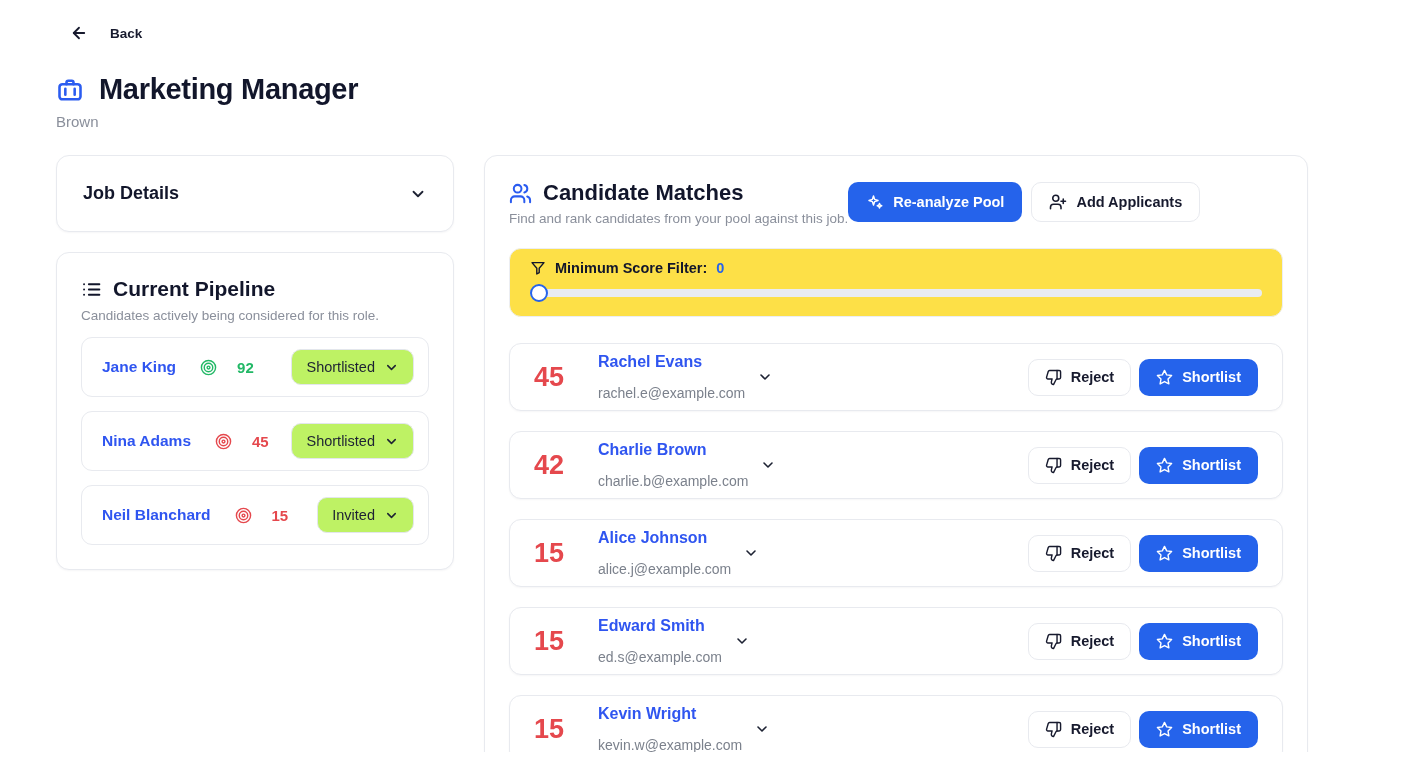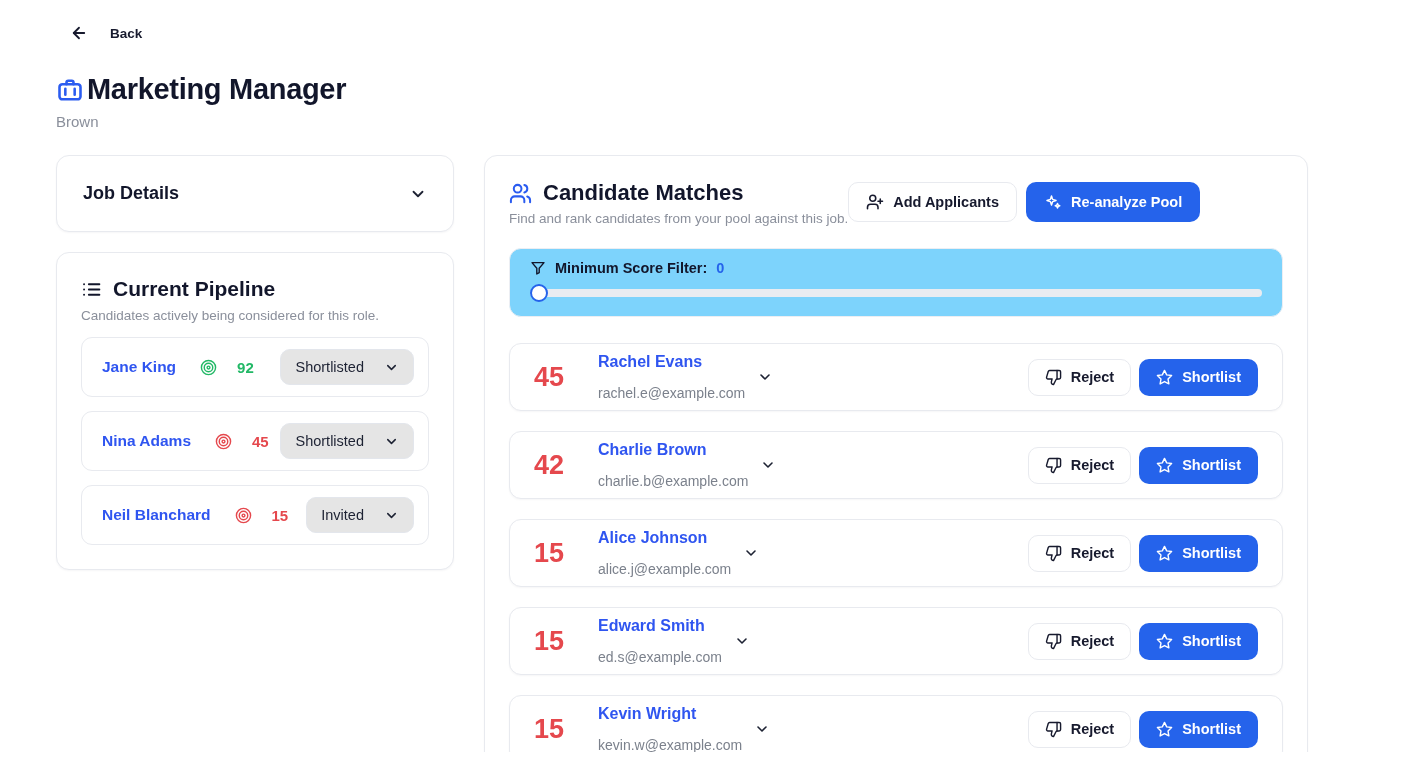--- a/index.html
+++ b/index.html
@@ -8,21 +8,21 @@
   .canvas { position:relative; width:1401px; height:752px; overflow:hidden; background:#fff; }
 
   svg { display:block; }
   .icon { flex:0 0 auto; }
 
   
   .page-header { position:absolute; left:56px; top:24px; }
   .back-btn { display:inline-flex; align-items:center; gap:22px; margin-left:14px;
               background:none; border:none; cursor:pointer;
               font-family:inherit; font-size:13.5px; font-weight:700; color:#171a2e; }
-  .title-row { display:flex; align-items:center; gap:3px; margin-top:27px; }
+  .title-row { display:flex; align-items:center; gap:15px; margin-top:27px; }
   .title-row h1 { font-size:29px; font-weight:700; letter-spacing:-.3px; color:#12162b; }
   .briefcase { color:#2b5cf0; }
   .location { margin-top:7px; font-size:15px; color:#8a8f9b; }
 
   
   .card { background:#fff; border:1px solid #e8eaef; border-radius:13px;
           box-shadow:0 1px 2px rgba(16,24,40,.04); }
 
   
   .left-col { position:absolute; left:56px; top:155px; width:398px; }
@@ -38,42 +38,42 @@
 
   .pipe-row { margin-top:14px; height:60px; border:1px solid #e8eaef; border-radius:11px;
               display:flex; align-items:center; justify-content:space-between;
               padding:0 14px 0 20px; background:#fff; }
   .pipe-left { display:flex; align-items:center; gap:20px; }
   .pipe-name { font-size:15.5px; font-weight:700; color:#2f55f0; cursor:pointer; }
   .pipe-score { font-size:15px; font-weight:700; }
   .target { margin-left:4px; }
   .green { color:#22b866; }
   .red   { color:#e5484d; }
-  .status-pill { display:inline-flex; align-items:center; gap:20px; background:#e5e5e5;
+  .status-pill { display:inline-flex; align-items:center; gap:9px; background:#bef264;
                  border:1px solid #e3e6ec; border-radius:10px; padding:9px 14px;
                  font-family:inherit; font-size:14.5px; color:#1d2233; cursor:pointer; }
 
   
   .matches-panel { position:absolute; left:484px; top:155px; width:824px; height:700px;
                    padding:24px; }
   .matches-header { display:flex; align-items:flex-start; }
   .mh-title-row { display:flex; align-items:center; gap:11px; }
   .mh-title-row h2 { font-size:22px; font-weight:700; color:#12162b; }
   .users-ic { color:#2b5cf0; }
   .matches-sub { margin-top:5px; font-size:13.5px; color:#8a8f9b; }
   .mh-buttons { display:flex; gap:9px; margin-top:2px; }
 
   .btn { display:inline-flex; align-items:center; gap:9px; border-radius:10px;
          font-family:inherit; font-size:14.5px; font-weight:700; cursor:pointer;
          padding:10px 17px; border:1px solid transparent; }
   .btn-ghost { background:#fff; border-color:#e8eaef; color:#171a2e; }
   .btn-blue  { background:#2563eb; color:#fff; }
 
   
-  .filter-bar { margin-top:22px; background:#7dd3fc; border:1px solid #eceef3;
+  .filter-bar { margin-top:22px; background:#fde047; border:1px solid #eceef3;
                 border-radius:12px; padding:11px 20px 14px; }
   .filter-label-row { display:flex; align-items:center; gap:9px; }
   .filter-label { font-size:14.5px; font-weight:700; color:#12162b; }
   .filter-value { font-size:14.5px; font-weight:700; color:#2563eb; }
   .slider { position:relative; margin-top:8px; height:18px; cursor:pointer; }
   .slider-track { position:absolute; left:0; right:0; top:5px; height:8px;
                   background:#e9ecf1; border-radius:99px; }
   .slider-thumb { position:absolute; left:0; top:0; width:18px; height:18px;
                   background:#fff; border:2px solid #2563eb; border-radius:50%; }
 
@@ -228,40 +228,40 @@
                 <path d="M16 3.1a4 4 0 0 1 0 7.8"></path>
                 <path d="M22 21v-2a4 4 0 0 0-3-3.85"></path>
               </svg>
           </span>
           <h2>Candidate Matches</h2>
         </div>
         <div class="matches-sub">Find and rank candidates from your pool against this job.</div>
       </div>
 
       <div class="mh-buttons">
+        <button class="btn btn-blue">
+          <span class="icon">
+            <svg width="18" height="18" viewBox="0 0 24 24" fill="none" stroke="currentColor" stroke-width="2" stroke-linecap="round" stroke-linejoin="round">
+                <path d="M10 4 11.5 8.5 16 10l-4.5 1.5L10 16l-1.5-4.5L4 10l4.5-1.5L10 4z"></path>
+                <path d="M18 14l.9 2.1L21 17l-2.1.9L18 20l-.9-2.1L15 17l2.1-.9L18 14z"></path>
+              </svg>
+          </span>
+          <span>Re-analyze Pool</span>
+        </button>
         <button class="btn btn-ghost">
           <span class="icon">
             <svg width="18" height="18" viewBox="0 0 24 24" fill="none" stroke="currentColor" stroke-width="2.1" stroke-linecap="round" stroke-linejoin="round">
                 <circle cx="9" cy="7" r="4"></circle>
                 <path d="M2 21v-2a4 4 0 0 1 4-4h6a4 4 0 0 1 4 4v2"></path>
                 <path d="M19 8v6"></path>
                 <path d="M16 11h6"></path>
               </svg>
           </span>
           <span>Add Applicants</span>
         </button>
-        <button class="btn btn-blue">
-          <span class="icon">
-            <svg width="18" height="18" viewBox="0 0 24 24" fill="none" stroke="currentColor" stroke-width="2" stroke-linecap="round" stroke-linejoin="round">
-                <path d="M10 4 11.5 8.5 16 10l-4.5 1.5L10 16l-1.5-4.5L4 10l4.5-1.5L10 4z"></path>
-                <path d="M18 14l.9 2.1L21 17l-2.1.9L18 20l-.9-2.1L15 17l2.1-.9L18 14z"></path>
-              </svg>
-          </span>
-          <span>Re-analyze Pool</span>
-        </button>
       </div>
     </div>
 
     <div class="filter-bar">
       <div class="filter-label-row">
         <span class="icon">
           <svg width="16" height="16" viewBox="0 0 24 24" fill="none" stroke="#12162b" stroke-width="2.1" stroke-linecap="round" stroke-linejoin="round">
               <path d="M3 4h18l-7.2 8.4V19l-3.6 2v-8.6L3 4z"></path>
             </svg>
         </span>

